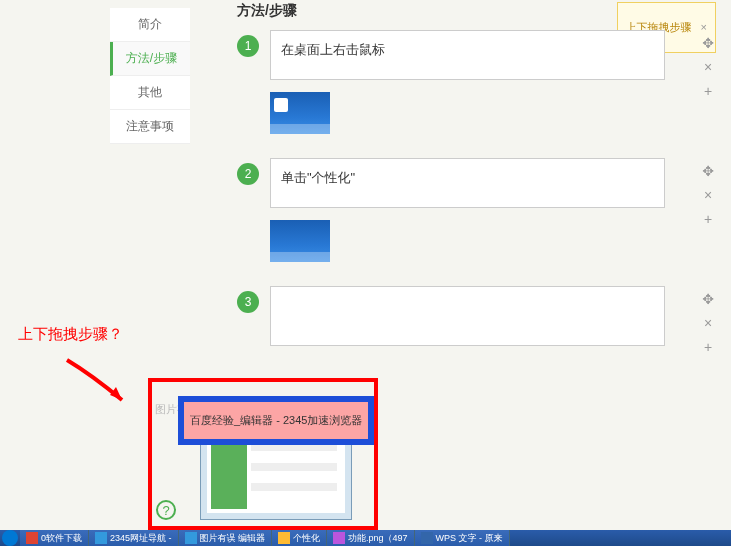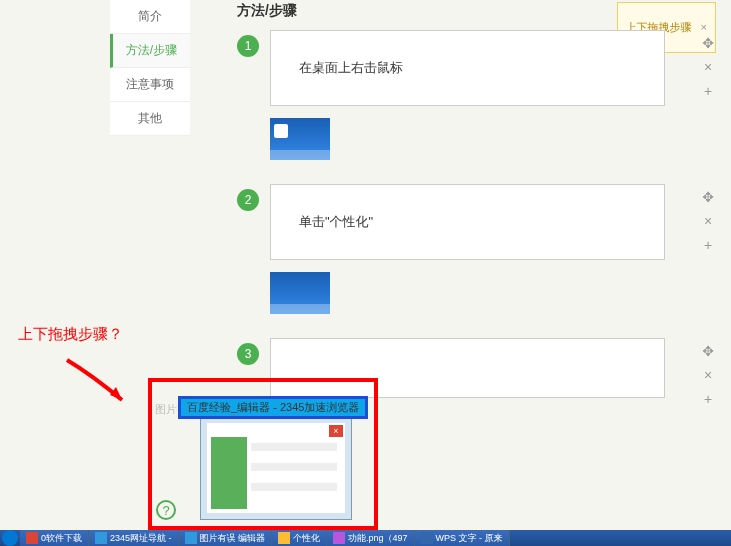--- a/index.html
+++ b/index.html
@@ -1,56 +1,56 @@
 <!DOCTYPE html>
 <html><head>
 <meta charset="utf-8">
 <style>
 *{margin:0;padding:0;box-sizing:border-box;font-family:"Microsoft YaHei",Arial,sans-serif}
 body{background:#f5f5f0;width:731px;height:546px;position:relative;overflow:hidden}
-.sidebar{position:absolute;left:110px;top:0;width:80px;background:#fff}
+.sidebar{position:absolute;left:110px;top:8px;width:80px;background:#fff}
 .sidebar-item{padding:8px 0;text-align:center;font-size:12px;color:#666;cursor:pointer;border-bottom:1px solid #eee}
 .sidebar-item.active{color:#4caf50;border-left:3px solid #4caf50;background:#f9f9f9}
 .main{position:absolute;left:225px;top:0;right:0;padding-top:2px}
 .section-title{font-size:14px;font-weight:bold;color:#333;margin-bottom:10px;padding-left:12px}
 .step{position:relative;margin-bottom:20px}
 .step-num{position:absolute;left:12px;top:5px;width:22px;height:22px;border-radius:50%;background:#4caf50;color:#fff;font-size:12px;display:flex;align-items:center;justify-content:center}
-.step-input{margin-left:45px;width:395px;min-height:50px;border:1px solid #ccc;background:#fff;padding:28px;font-size:13px;color:#333}
+.step-input{margin-left:45px;width:395px;min-height:50px;border:1px solid #ccc;background:#fff;padding:10px;font-size:13px;color:#333}
 .step-img{margin-left:45px;margin-top:12px;width:60px;height:42px;background:linear-gradient(180deg,#1a5fb4 0%,#2878d4 60%,#3a8ee6 100%);position:relative;display:inline-block}
 .step-img::after{content:"";position:absolute;bottom:0;left:0;right:0;height:10px;background:rgba(255,255,255,0.3)}
 .step-img.wicon::before{content:"";position:absolute;left:4px;top:6px;width:14px;height:14px;background:#fff;border-radius:2px}
 .step-controls{position:absolute;right:15px;top:5px;display:flex;flex-direction:column;gap:8px}
 .step-ctrl{width:16px;height:16px;color:#999;font-size:14px;cursor:pointer;text-align:center;line-height:16px}
 .img-hint{position:absolute;left:155px;top:402px;font-size:11px;color:#bbb}
 .add-section{margin-left:45px;width:395px;padding:10px;text-align:center;border:1px solid #4caf50;color:#4caf50;font-size:13px;cursor:pointer;background:#fff;margin-top:80px}
 .tip-badge{position:absolute;right:15px;top:2px;background:#fffbe6;border:1px solid #f0d060;padding:17px 8px;font-size:11px;color:#b8860b}
 .tip-badge .x{margin-left:6px;color:#999;cursor:pointer}
 .annotation{position:absolute;left:18px;top:325px;color:#ff0000;font-size:15px}
 .arrow{position:absolute;left:62px;top:355px;width:80px;height:60px}
 .red-box{position:absolute;left:148px;top:378px;width:230px;height:152px;border:4px solid #ff0000}
-.preview-tip{position:absolute;left:178px;top:396px;background:#0ea5e9;border:3px solid #1d4ed8;padding:1px 6px;font-size:11px;color:#333;z-index:5}
+.preview-tip{position:absolute;left:178px;top:396px;background:#fca5a5;border:6px solid #1d4ed8;padding:11px 6px;font-size:11px;color:#333;z-index:5}
 .preview-thumb{position:absolute;left:200px;top:416px;width:152px;height:104px;background:#d4e4f0;border:1px solid #7a9cb8;padding:6px;z-index:4}
 .preview-inner{width:100%;height:100%;background:#fff;position:relative}
 .preview-close{position:absolute;right:2px;top:2px;width:14px;height:12px;background:#d43;color:#fff;font-size:9px;text-align:center;line-height:12px}
 .pv-side{position:absolute;left:4px;top:14px;width:36px;bottom:4px;background:#5ab05a}
 .pv-row{position:absolute;left:44px;height:8px;background:#eee;right:8px}
 .help-icon{position:absolute;left:156px;top:500px;width:20px;height:20px;border:2px solid #4caf50;border-radius:50%;color:#4caf50;font-size:13px;text-align:center;line-height:18px;z-index:6}
 .taskbar{position:absolute;bottom:0;left:0;right:0;height:16px;background:linear-gradient(180deg,#2a5caa,#1e4a8a);display:flex;z-index:10}
 .tb-start{width:16px;height:16px;background:#0078d4;border-radius:50%;margin:0 2px}
 .tb-item{height:16px;padding:4px 6px;font-size:9px;color:#fff;display:flex;align-items:center;border-right:1px solid #467;background:linear-gradient(180deg,#3a6cbb,#2a5caa)}
 .tb-ico{width:12px;height:12px;background:#4a9;margin-right:3px;display:inline-block}
 </style>
 </head>
 <body>
 
 <div class="sidebar">
   <div class="sidebar-item">简介</div>
   <div class="sidebar-item active">方法/步骤</div>
+  <div class="sidebar-item">其他</div>
   <div class="sidebar-item">注意事项</div>
-  <div class="sidebar-item">其他</div>
 </div>
 
 <div class="tip-badge">
   <span>上下拖拽步骤</span>
   <span class="x">×</span>
 </div>
 
 <div class="main">
   <div class="section-title">方法/步骤</div>
 

